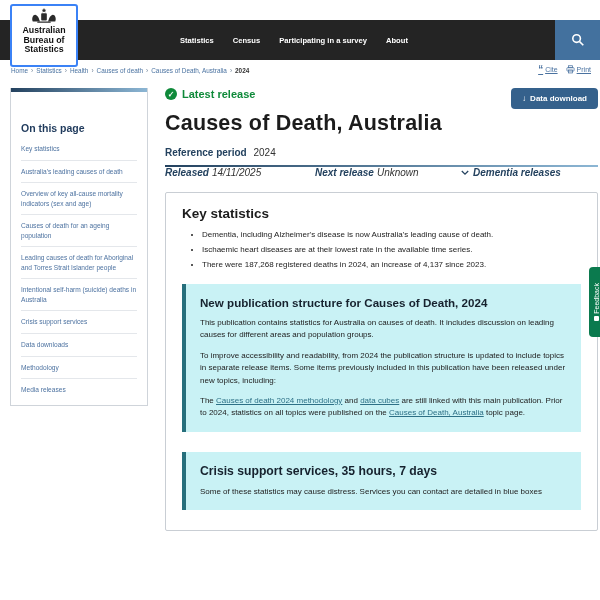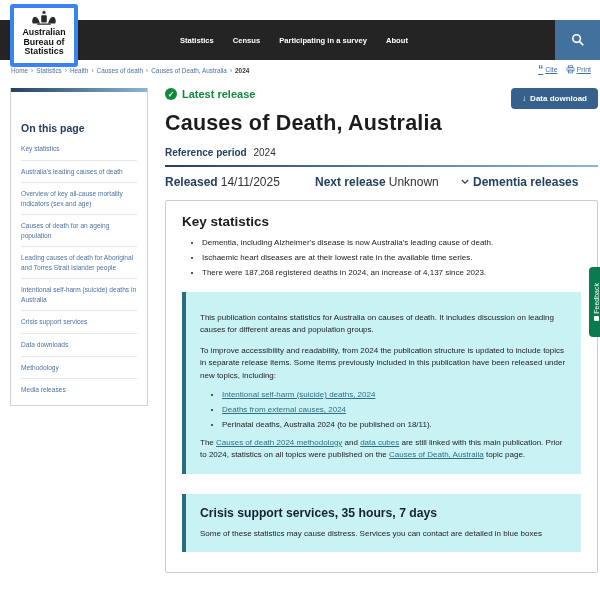--- a/index.html
+++ b/index.html
@@ -3,21 +3,21 @@
 <meta charset="utf-8">
 <style>
   * { margin:0; padding:0; box-sizing:border-box; }
   html,body { width:600px; height:600px; overflow:hidden; background:#fff;
     font-family:"Liberation Sans", sans-serif; color:#333; }
   a { text-decoration:none; cursor:pointer; }
 
   
   .header-bar { position:absolute; top:20px; left:0; width:600px; height:40px; background:#242424; }
   .logo-box { position:absolute; top:4px; left:10px; width:68px; height:63px; background:#fff;
-    border:4px solid #3b82f6; border-radius:3px; z-index:5; text-align:center; padding-top:2px; cursor:pointer; }
+    border:2px solid #3b82f6; border-radius:3px; z-index:5; text-align:center; padding-top:2px; cursor:pointer; }
   .logo-text { font-weight:bold; font-size:8.8px; line-height:1.08; color:#111; margin-top:1px; }
   .nav { position:absolute; top:20px; left:180px; height:40px; display:flex; align-items:center; gap:19px; }
   .nav-item { color:#fff; font-size:7.6px; font-weight:bold; cursor:pointer; }
   .search-btn { position:absolute; top:20px; right:0; width:45px; height:40px; background:#43719e;
     display:flex; align-items:center; justify-content:center; cursor:pointer; }
 
   
   .breadcrumb { position:absolute; top:67px; left:11px; font-size:6.4px; color:#4a72a0;
     display:flex; align-items:center; gap:3px; white-space:nowrap; }
   .breadcrumb a { color:#4a72a0; }
@@ -48,21 +48,21 @@
   .latest-label { color:#0f8a3a; font-size:11px; font-weight:bold; }
   .download-btn { position:absolute; top:0; right:0; background:#35618c; color:#fff; border:none;
     font-family:inherit; font-size:8px; font-weight:bold; padding:6px 11px; border-radius:4px;
     display:flex; align-items:center; gap:4px; cursor:pointer; }
   .page-title { font-size:21.5px; font-weight:bold; color:#1c1c1c; letter-spacing:.2px; margin-top:1px; }
   .page-subtitle { font-size:10.6px; color:#2e2e2e; line-height:1.45; margin-top:5px; }
   .ref-period { margin-top:11px; font-size:10px; }
   .ref-label { font-weight:bold; color:#24425f; }
   .ref-value { color:#333; margin-left:4px; }
   .grad-rule { height:2px; margin-top:7px; background:linear-gradient(to right,#24425f,#8cb6d4); }
-  .released-row { position:relative; margin-top:8px; height:12px; font-size:12px; color:#333; }
+  .released-row { position:relative; margin-top:0; height:12px; font-size:10px; color:#333;font-style:italic; }
   .released-left { position:absolute; left:0; }
   .released-mid { position:absolute; left:150px; }
   .released-right { position:absolute; left:296px; display:flex; align-items:center; gap:4px;
     font-weight:bold; color:#24425f; cursor:pointer; }
   .rl-label { font-weight:bold; color:#24425f; margin-right:3px; }
 
   
   .card { margin-top:13px; border:1px solid #c9ced4; border-radius:2px; background:#fff;
     padding:13px 16px 20px 16px; }
   .card-h2 { font-size:13.5px; font-weight:bold; color:#1c1c1c; }
@@ -236,27 +236,23 @@
 
   <section class="card">
     <h2 class="card-h2">Key statistics</h2>
     <ul class="key-list">
       <li>Dementia, including Alzheimer's disease is now Australia's leading cause of death.</li>
       <li>Ischaemic heart diseases are at their lowest rate in the available time series.</li>
       <li>There were 187,268 registered deaths in 2024, an increase of 4,137 since 2023.</li>
     </ul>
 
     <div class="teal-box">
+      <h3 class="teal-h3">New publication structure for Causes of Death, 2024</h3>
       <p class="teal-p">This publication contains statistics for Australia on causes of death. It includes discussion on leading causes for different areas and population groups.</p>
       <p class="teal-p">To improve accessibility and readability, from 2024 the publication structure is updated to include topics in separate release items. Some items previously included in this publication have been released under new topics, including:</p>
-      <ul class="teal-list">
-        <li><a class="teal-link">Intentional self-harm (suicide) deaths, 2024</a></li>
-        <li><a class="teal-link">Deaths from external causes, 2024</a></li>
-        <li>Perinatal deaths, Australia 2024 (to be published on 18/11).</li>
-      </ul>
       <p class="teal-p"><span>The </span><a class="teal-link">Causes of death 2024 methodology</a><span> and </span><a class="teal-link">data cubes</a><span> are still linked with this main publication. Prior to 2024, statistics on all topics were published on the </span><a class="teal-link">Causes of Death, Australia</a><span> topic page.</span></p>
     </div>
 
     <div class="teal-box crisis-box">
       <h3 class="crisis-h3">Crisis support services, 35 hours, 7 days</h3>
       <p class="teal-p">Some of these statistics may cause distress. Services you can contact are detailed in blue boxes</p>
     </div>
   </section>
 </main>
 

